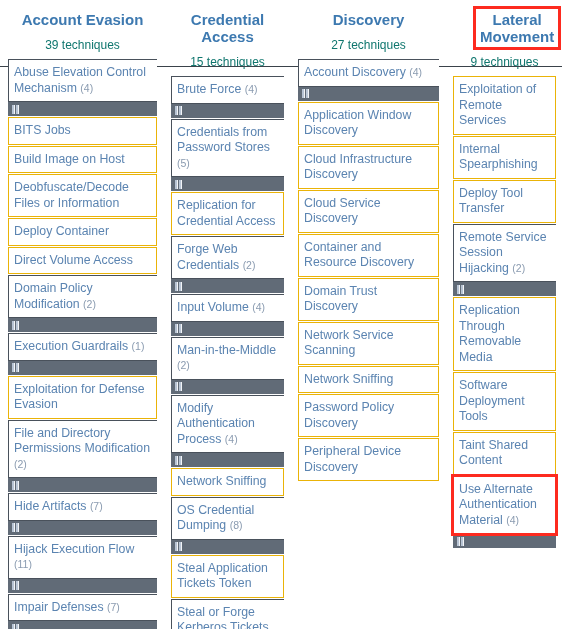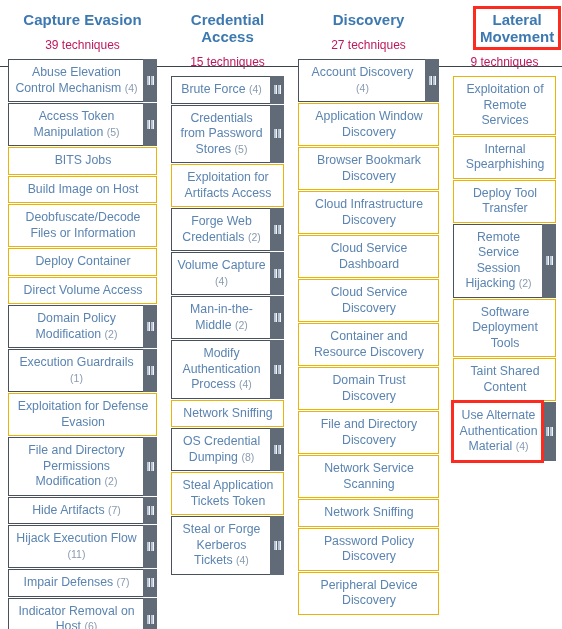--- a/index.html
+++ b/index.html
@@ -49,21 +49,21 @@
     line-height: 17px;
     display: inline-block;
     padding: 2px 4px;
   }
   .col-title.highlight {
     outline: 3px solid #fd2a1f;
     outline-offset: 0px;
     margin-left: 23px;
   }
   .col-count {
-    color: #be185d;
+    color: #0f766e;
     font-size: 12px;
     line-height: 14px;
     margin-top: 8px;
     margin-bottom: 7px;
   }
 
   .head-rule {
     position: absolute;
     left: 0;
     top: 66px;
@@ -71,25 +71,24 @@
     height: 1px;
     background: #3a424a;
   }
 
   .cells {
     margin-top: 1px;
   }
 
   .cell-wrap {
     display: flex;
-    flex-direction: row;
+    flex-direction: column;
     align-items: stretch;
     margin-bottom: 1px;
     position: relative;
-    text-align: center;
   }
   .cell-wrap.sub { background: #616b77; }
 
   .cell {
     flex: 1 1 auto;
     box-sizing: border-box;
     border: 1px solid #eab308;
     background: #ffffff;
     color: #5b84b1;
     font-size: 12.3px;
@@ -135,30 +134,24 @@
         #f2f4f7 6px 7px);
   }
 </style>
 </head>
 <body>
 
 <div id="matrix">
   <div class="head-rule"></div>
   <div class="columns">
       <div class="column c0">
-        <div class="col-head"><div class="col-title">Capture Evasion</div><div class="col-count">39 techniques</div></div>
+        <div class="col-head"><div class="col-title">Account Evasion</div><div class="col-count">39 techniques</div></div>
         <div class="cells">
           <div class="cell-wrap sub">
             <div class="cell"><span>Abuse Elevation Control Mechanism</span> <span class="count">(4)</span></div>
-            <div class="handle">
-              <span class="bars"></span>
-            </div>
-          </div>
-          <div class="cell-wrap sub">
-            <div class="cell"><span>Access Token Manipulation</span> <span class="count">(5)</span></div>
             <div class="handle">
               <span class="bars"></span>
             </div>
           </div>
           <div class="cell-wrap">
             <div class="cell"><span>BITS Jobs</span></div>
           </div>
           <div class="cell-wrap">
             <div class="cell"><span>Build Image on Host</span></div>
           </div>
@@ -227,30 +220,30 @@
               <span class="bars"></span>
             </div>
           </div>
           <div class="cell-wrap sub">
             <div class="cell"><span>Credentials from Password Stores</span> <span class="count">(5)</span></div>
             <div class="handle">
               <span class="bars"></span>
             </div>
           </div>
           <div class="cell-wrap">
-            <div class="cell"><span>Exploitation for Artifacts Access</span></div>
+            <div class="cell"><span>Replication for Credential Access</span></div>
           </div>
           <div class="cell-wrap sub">
             <div class="cell"><span>Forge Web Credentials</span> <span class="count">(2)</span></div>
             <div class="handle">
               <span class="bars"></span>
             </div>
           </div>
           <div class="cell-wrap sub">
-            <div class="cell"><span>Volume Capture</span> <span class="count">(4)</span></div>
+            <div class="cell"><span>Input Volume</span> <span class="count">(4)</span></div>
             <div class="handle">
               <span class="bars"></span>
             </div>
           </div>
           <div class="cell-wrap sub">
             <div class="cell"><span>Man-in-the-Middle</span> <span class="count">(2)</span></div>
             <div class="handle">
               <span class="bars"></span>
             </div>
           </div>
@@ -286,39 +279,30 @@
           <div class="cell-wrap sub">
             <div class="cell"><span>Account Discovery</span> <span class="count">(4)</span></div>
             <div class="handle">
               <span class="bars"></span>
             </div>
           </div>
           <div class="cell-wrap">
             <div class="cell"><span>Application Window Discovery</span></div>
           </div>
           <div class="cell-wrap">
-            <div class="cell"><span>Browser Bookmark Discovery</span></div>
-          </div>
-          <div class="cell-wrap">
             <div class="cell"><span>Cloud Infrastructure Discovery</span></div>
           </div>
           <div class="cell-wrap">
-            <div class="cell"><span>Cloud Service Dashboard</span></div>
-          </div>
-          <div class="cell-wrap">
             <div class="cell"><span>Cloud Service Discovery</span></div>
           </div>
           <div class="cell-wrap">
             <div class="cell"><span>Container and Resource Discovery</span></div>
           </div>
           <div class="cell-wrap">
             <div class="cell"><span>Domain Trust Discovery</span></div>
-          </div>
-          <div class="cell-wrap">
-            <div class="cell"><span>File and Directory Discovery</span></div>
           </div>
           <div class="cell-wrap">
             <div class="cell"><span>Network Service Scanning</span></div>
           </div>
           <div class="cell-wrap">
             <div class="cell"><span>Network Sniffing</span></div>
           </div>
           <div class="cell-wrap">
             <div class="cell"><span>Password Policy Discovery</span></div>
           </div>
@@ -339,20 +323,23 @@
           <div class="cell-wrap">
             <div class="cell"><span>Deploy Tool Transfer</span></div>
           </div>
           <div class="cell-wrap sub">
             <div class="cell"><span>Remote Service Session Hijacking</span> <span class="count">(2)</span></div>
             <div class="handle">
               <span class="bars"></span>
             </div>
           </div>
           <div class="cell-wrap">
+            <div class="cell"><span>Replication Through Removable Media</span></div>
+          </div>
+          <div class="cell-wrap">
             <div class="cell"><span>Software Deployment Tools</span></div>
           </div>
           <div class="cell-wrap">
             <div class="cell"><span>Taint Shared Content</span></div>
           </div>
           <div class="cell-wrap sub redbox">
             <div class="cell"><span>Use Alternate Authentication Material</span> <span class="count">(4)</span></div>
             <div class="handle">
               <span class="bars"></span>
             </div>

